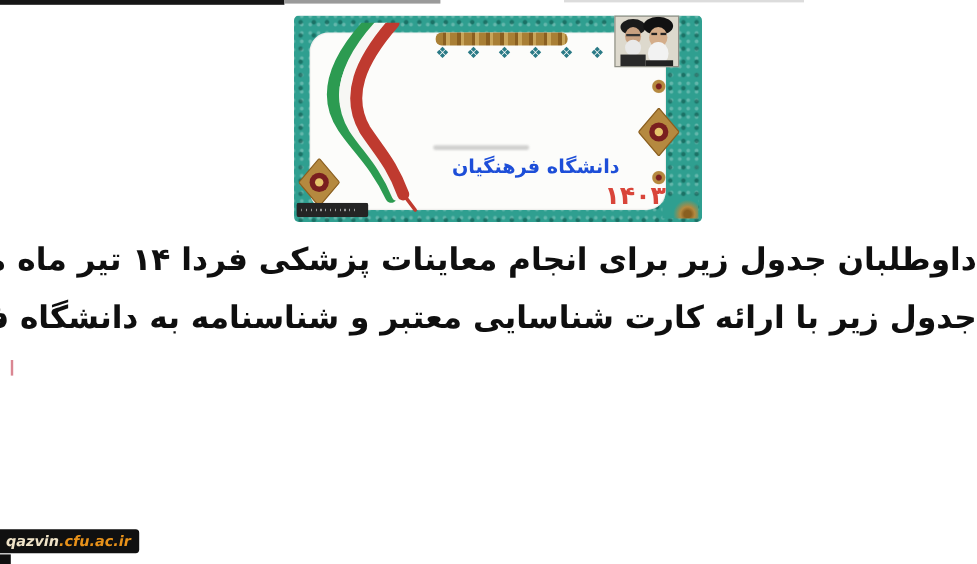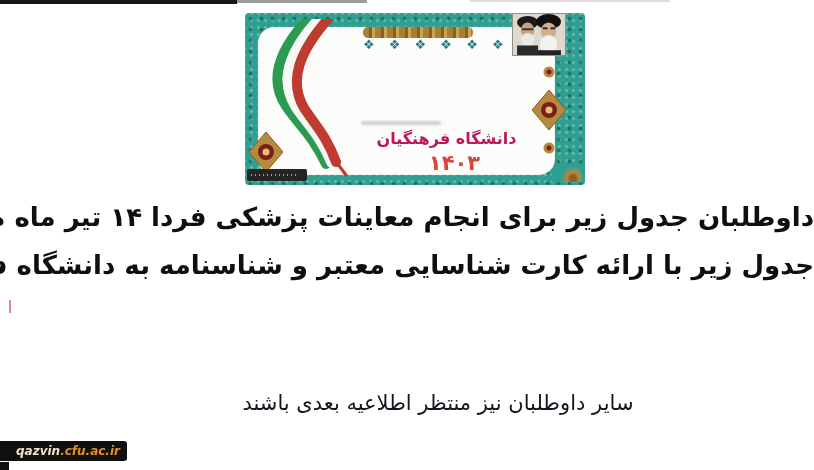--- a/index.html
+++ b/index.html
@@ -21,23 +21,23 @@
   .banner-card{position:absolute;left:13px;top:14px;width:297px;height:148px;background:#fcfcfa;
           border-radius:16px;box-shadow:inset 0 0 0 1px rgba(0,0,0,.05);}
   .gold-top-strip{position:absolute;left:105px;top:0px;width:110px;height:11px;border-radius:5px;
           background:repeating-linear-gradient(90deg,#a97f35 0 6px,#8a5f20 6px 9px,#c9a55a 9px 12px);}
   .diamond-row{position:absolute;left:105px;top:10px;color:#2a7a86;font-size:13px;
           letter-spacing:5px;white-space:nowrap;}
   .banner-title{position:absolute;left:60px;right:0;top:40px;text-align:center;
           color:var(--title-red,#e23b30);font-size:29px;font-weight:700;direction:rtl;white-space:nowrap;}
   .title-smudge{position:absolute;left:103px;top:94px;width:80px;height:4px;border-radius:2px;
           background:rgba(125,125,125,.35);filter:blur(1px);}
-  .banner-subtitle{position:absolute;left:80px;right:0;top:102px;text-align:center;color:#be185d;
+  .banner-subtitle{position:absolute;left:80px;right:0;top:102px;text-align:center;color:#1d4ed8;
           font-size:16px;font-weight:700;direction:rtl;white-space:nowrap;}
-  .banner-year{position:absolute;left:96px;right:0;top:124px;text-align:center;
+  .banner-year{position:absolute;left:96px;right:0;top:124px;text-align:right;
           color:var(--year-red,#d9453a);font-size:21px;font-weight:700;direction:rtl;}
   .flag{position:absolute;left:2px;top:-8px;}
   .portraits{position:absolute;left:512px;top:13px;width:54px;height:43px;background:#ddd9cd;
           border:1px solid #8f8f86;box-sizing:border-box;}
   .medallion{position:absolute;}
   .mini-ornament{position:absolute;width:12px;height:12px;border-radius:50%;
           background:radial-gradient(circle,#7a1f1f 2px,#b5893f 3px 5px,transparent 6px);}
   .corner-ornament{position:absolute;left:552px;top:164px;width:30px;height:18px;border-radius:8px 0 0 0;
           background:radial-gradient(circle at 70% 80%,#8a5f20 3px,#b5893f 6px,#2f9f90 12px);}
   .banner-dark-bar{position:absolute;left:247px;top:169px;width:60px;height:12px;background:#242424;
@@ -46,21 +46,21 @@
           background-size:80% 2px;background-repeat:no-repeat;background-position:4px 5px;}
 
   
   .body-text{position:absolute;left:0;right:0;top:193px;text-align:center;direction:rtl;
           color:var(--body-text,#0f0f0f);font-size:26px;line-height:48px;font-weight:700;white-space:nowrap;}
   .note-line{position:absolute;left:62px;right:0;top:391px;text-align:center;direction:rtl;
           color:var(--note-text,#15151f);font-size:21px;font-weight:400;white-space:nowrap;}
   .red-artifact{position:absolute;left:9px;top:300px;width:2px;height:13px;background:#d4717f;opacity:.85;}
 
   
-  .watermark{position:absolute;left:0;top:441px;height:20px;padding:0 7px 0 16px;background:var(--watermark-bg,#101010);
+  .watermark{position:absolute;left:0;top:441px;height:20px;padding:0 7px 0 5px;background:var(--watermark-bg,#101010);
           border-radius:0 3px 3px 0;display:flex;align-items:center;
           font-style:italic;font-weight:700;font-size:12px;letter-spacing:0;white-space:nowrap;}
   .wm-prefix{color:var(--watermark-prefix,#efe3c8);}
   .wm-suffix{color:var(--watermark-suffix,#e8921a);}
   .bottom-corner{position:absolute;left:0;top:462px;width:9px;height:8px;background:#101010;}
 </style>
 </head>
 <body>
 
 <div class="page">
@@ -116,21 +116,20 @@
 
   <div class="banner-dark-bar"></div>
 
   <div class="body-text">
     <div>داوطلبان جدول زیر برای انجام معاینات پزشکی فردا ۱۴ تیر ماه مطابق زمان بندی</div>
     <div>جدول زیر با ارائه کارت شناسایی معتبر و شناسنامه به دانشگاه فرهنگیان واقع در</div>
   </div>
 
   <div class="red-artifact"></div>
 
-  <div class="note-line">سایر داوطلبان نیز منتظر اطلاعیه بعدی باشند</div>
 
   <div class="watermark">
     <span class="wm-prefix">qazvin</span>
       <span class="wm-suffix">.cfu.ac.ir</span>
   </div>
   <div class="bottom-corner"></div>
 
 </div>
 
 </body></html>

